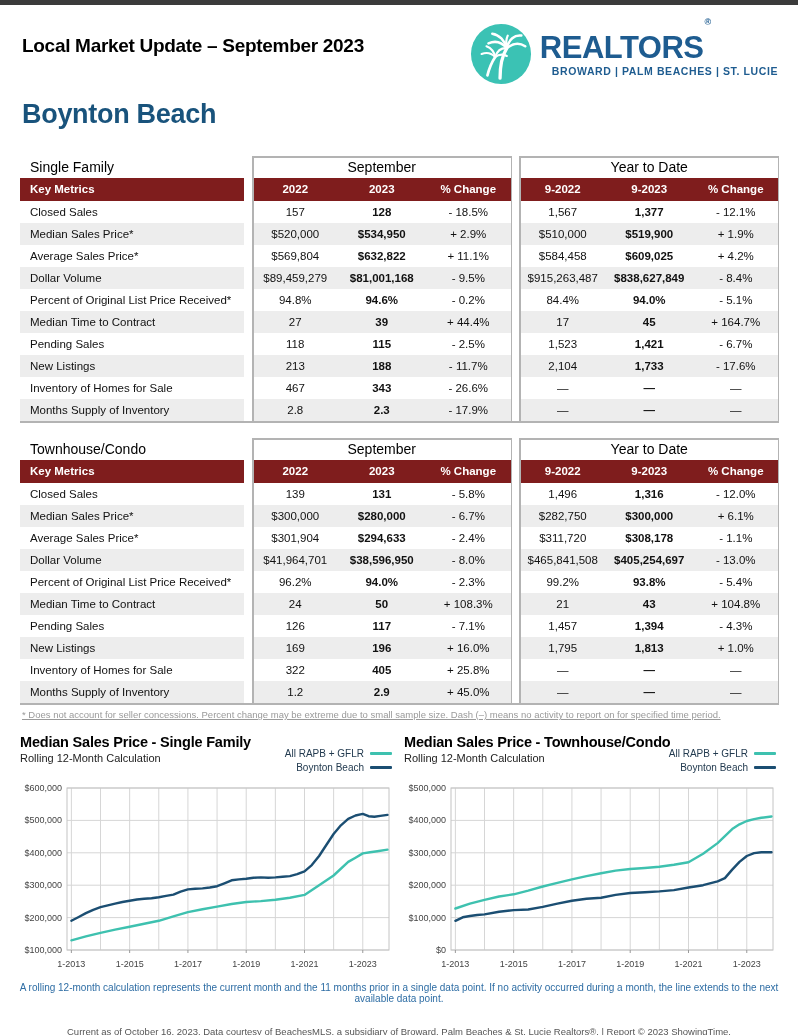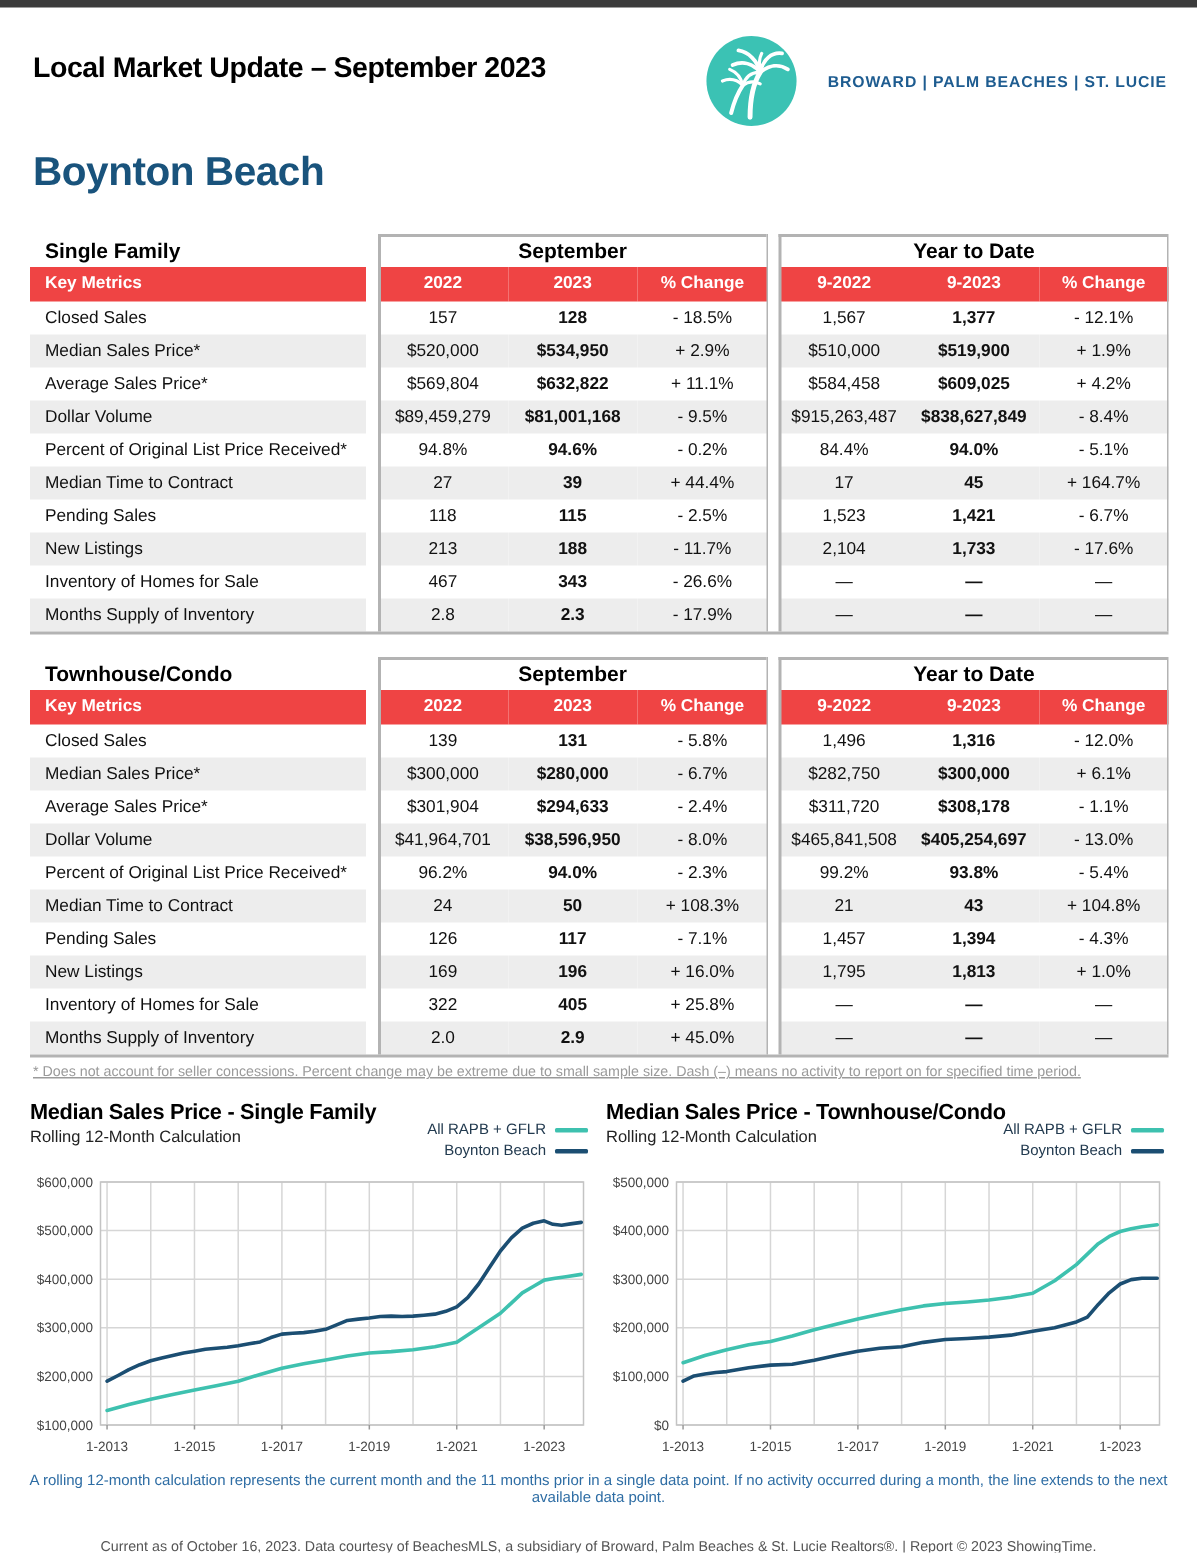--- a/index.html
+++ b/index.html
@@ -13,24 +13,24 @@
   .logo-brand{font-size:31px;font-weight:bold;color:#1e5c90;letter-spacing:-0.5px;position:relative;}
   .logo-reg{font-size:9px;vertical-align:top;position:relative;top:-14px;left:1px;}
   .logo-tagline{font-size:10.5px;font-weight:bold;color:#1e5c90;letter-spacing:0.6px;margin-top:3px;padding-left:12px;}
   .city-title{font-size:27px;font-weight:bold;color:#19537c;padding:14px 0 0 22px;letter-spacing:-0.3px;}
 
   .table-wrap{position:relative;width:759px;margin:0 0 0 20px;font-size:11.5px;}
   .table-wrap.first{margin-top:26px;}
   .table-wrap.second{margin-top:17px;}
   .trow{display:grid;grid-template-columns:224px 8px 86.5px 86.5px 86.5px 8px 86.5px 86.5px 86.5px;align-items:stretch;}
   .trow > div{height:22px;line-height:22px;text-align:center;white-space:nowrap;overflow:hidden;}
-  .thead-top > div{height:22px;line-height:22px;font-size:14px;font-weight:bold;color:#000;}
+  .thead-top > div{height:22px;line-height:22px;font-size:14px;font-weight:normal;color:#000;}
   .thead-top .section{text-align:left;padding-left:10px;}
   .thead-top .gspan{grid-column:span 3;}
-  .thead-blue > div{height:23px;line-height:23px;background:#ef4444;color:#fff;font-weight:bold;font-size:11.5px;}
+  .thead-blue > div{height:23px;line-height:23px;background:#7f1d1d;color:#fff;font-weight:bold;font-size:11.5px;}
   .thead-blue .sep, .thead-top .sep{background:#fff;}
   .thead-blue .metric{text-align:left;padding-left:10px;}
   .drow.alt > div{background:#ededed;}
   .drow > .sep{background:#fff !important;}
   .drow .metric{text-align:left;padding-left:10px;}
   .drow .v.b{font-weight:bold;}
   .vrule{position:absolute;top:0;bottom:0;width:1.5px;background:#b3b3b3;}
   .hrule-top{position:absolute;top:0;height:1.5px;background:#b3b3b3;}
   .hrule-bottom{position:absolute;left:0;right:0;bottom:-1.5px;height:1.5px;background:#b3b3b3;}
 
@@ -67,20 +67,21 @@
         <path d="M38,26 C44,21 51,20 57,24" stroke-width="2.6"></path>
         <path d="M38,26 C37,21 37,17 39,13" stroke-width="2.2"></path>
         <path d="M18,54 C20,46 22,41 26,35" stroke-width="2.8"></path>
         <path d="M26,35 C22,31 17,30 12,32" stroke-width="2.2"></path>
         <path d="M26,35 C25,30 22,26 17,24" stroke-width="2.2"></path>
         <path d="M26,35 C28,29 32,26 37,26" stroke-width="2.2"></path>
         <path d="M26,35 C30,32 34,32 38,34" stroke-width="2.2"></path>
       </g>
     </svg>
     <div class="logo-text">
+      <div class="logo-brand"><span>REALTORS</span><span class="logo-reg">®</span></div>
       <div class="logo-tagline">BROWARD | PALM BEACHES | ST. LUCIE</div>
     </div>
   </div>
 </div>
 
 <div class="city-title">Boynton Beach</div>
 
 <div class="table-wrap first">
     <div class="trow thead-top">
       <div class="section">Single Family</div>
@@ -332,21 +333,21 @@
       <div class="v b">405</div>
       <div class="v">+ 25.8%</div>
       <div class="sep"></div>
       <div class="v">—</div>
       <div class="v b">—</div>
       <div class="v">—</div>
     </div>
     <div class="trow drow alt">
       <div class="metric">Months Supply of Inventory</div>
       <div class="sep"></div>
-      <div class="v">2.0</div>
+      <div class="v">1.2</div>
       <div class="v b">2.9</div>
       <div class="v">+ 45.0%</div>
       <div class="sep"></div>
       <div class="v">—</div>
       <div class="v b">—</div>
       <div class="v">—</div>
     </div>
     <div class="vrule" style="left: 232px;"></div>
     <div class="vrule" style="left: 490.5px;"></div>
     <div class="vrule" style="left: 499px;"></div>

